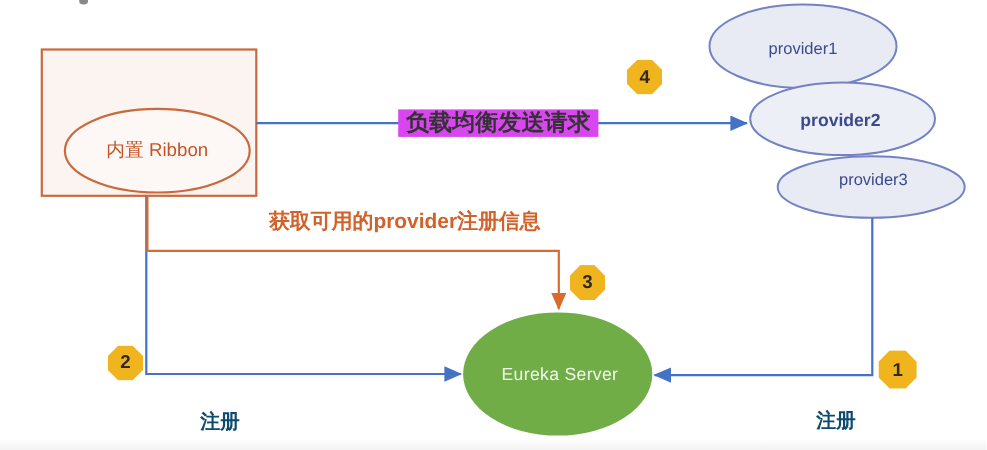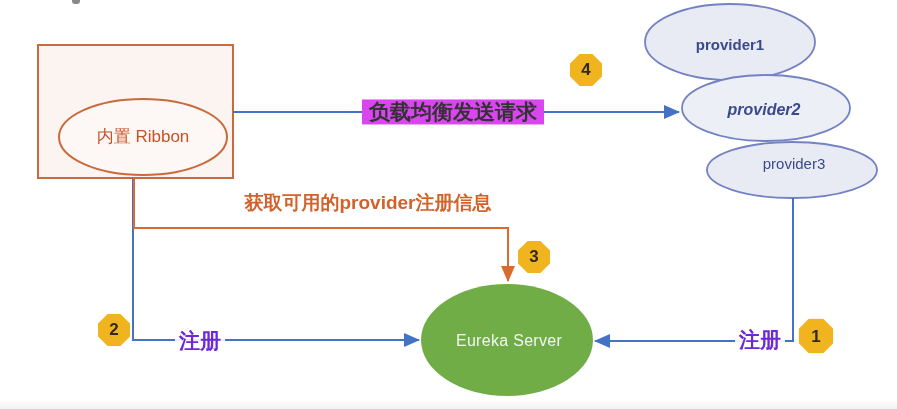--- a/index.html
+++ b/index.html
@@ -34,22 +34,22 @@
   }
   .ribbon-label {
     left: 143px; top: 137px;
     font-size: 17px;
     color: #C45425;
   }
   .provider-label {
     font-size: 15px;
     color: #3A4A8C;
   }
-  .provider1-label { left: 730px; top: 45px; font-weight: bold; }
-  .provider2-label { left: 764px; top: 110px; font-weight: bold; font-size: 16px; font-style: italic; }
+  .provider1-label { left: 730px; top: 45px; }
+  .provider2-label { left: 764px; top: 110px; font-weight: bold; font-size: 16px; }
   .provider3-label { left: 794px; top: 164px; }
   .eureka-label {
     left: 509px; top: 341px;
     font-size: 16px;
     color: #F2F7EE;
     letter-spacing: 0.3px;
   }
   .lb-label {
     left: 453px; top: 112px;
     font-size: 21px;
@@ -58,25 +58,26 @@
     background: #d946ef;
     padding: 1px 7px;
   }
   .fetch-label {
     left: 368px; top: 203px;
     font-size: 19px;
     font-weight: bold;
     color: #D2622A;
   }
   .reg-label {
-    font-size: 21px;
+    font-size: 18px;
     font-weight: 600;
-    color: #6d28d9;
+    color: #0c4a6e;
     background: rgba(255,255,255,0.9);
     padding: 0 4px;
+    margin-top: 43px;
   }
   .reg-left  { left: 200px; top: 341px; }
   .reg-right { left: 760px; top: 340px; }
   .badge {
     position: absolute;
     width: 32px; height: 32px;
     transform: translate(-50%, -50%);
     background: #F0B41F;
     clip-path: polygon(30% 0, 70% 0, 100% 30%, 100% 70%, 70% 100%, 30% 100%, 0 70%, 0 30%);
     display: flex;

